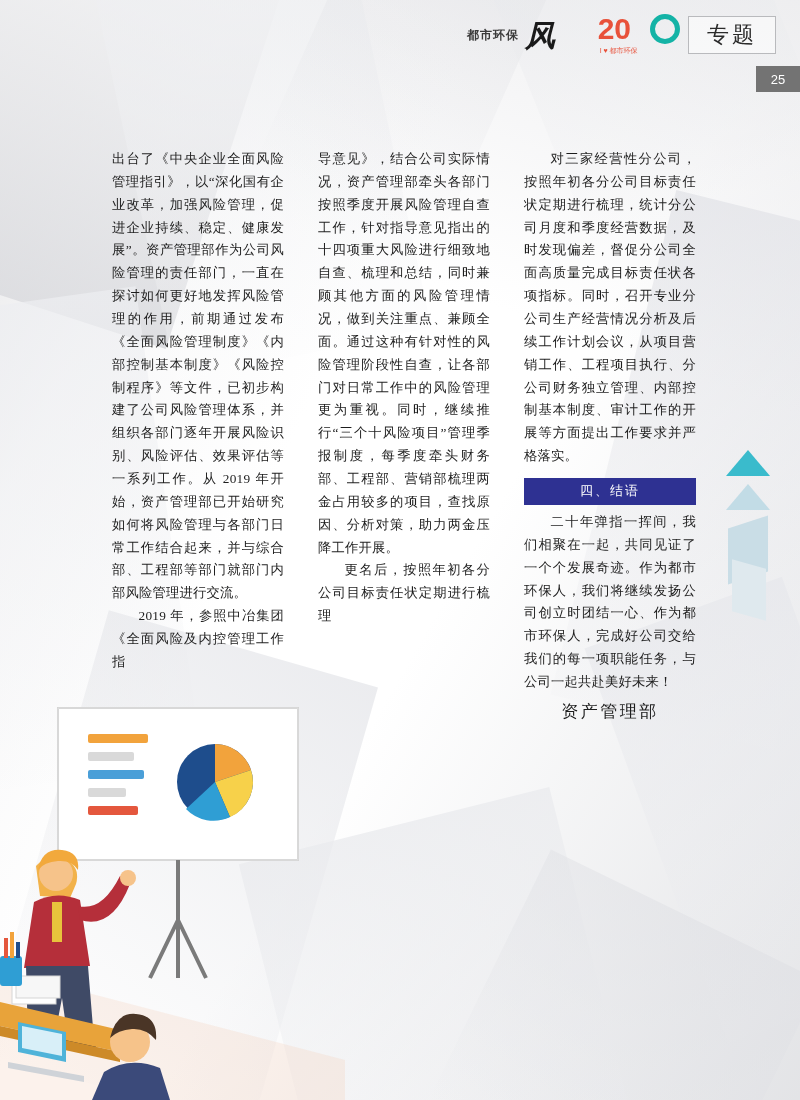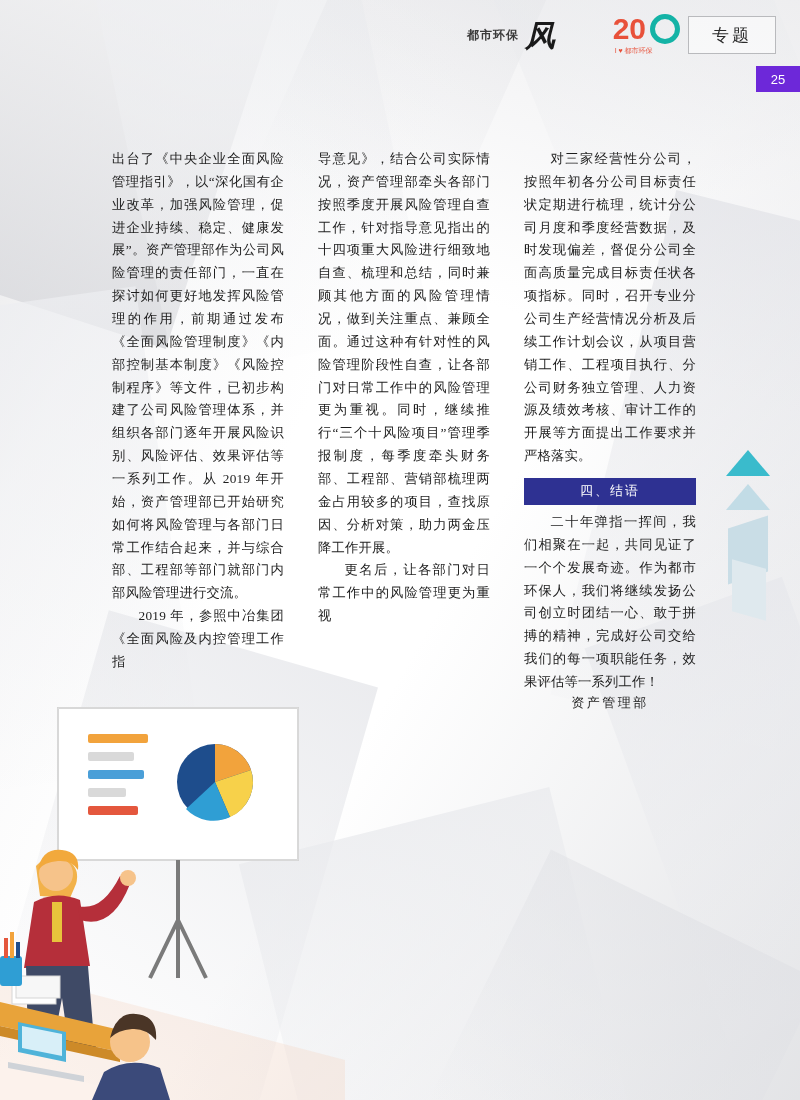--- a/index.html
+++ b/index.html
@@ -83,21 +83,21 @@
     color: #1a1a1a;
     font-style: italic;
     line-height: .9;
   }
   .anniv {
     position: absolute;
     right: 120px;
     top: 14px;
     display: flex;
     align-items: center;
-    gap: 4px;
+    gap: 19px;
     text-align: center;
   }
   .anniv-2 {
     font-family: "Liberation Sans", sans-serif;
     font-size: 30px;
     font-weight: bold;
     color: #e8513a;
     line-height: 1;
   }
   .anniv-0 {
@@ -119,32 +119,32 @@
     position: absolute;
     right: 24px;
     top: 16px;
     width: 86px;
     height: 36px;
     border: 1px solid #b9babd;
     display: flex;
     align-items: center;
     justify-content: center;
     font-family: "Liberation Sans", sans-serif;
-    font-size: 17px;
+    font-size: 22px;
     letter-spacing: 3px;
     color: #2b2b2b;
     background: rgba(255,255,255,0.55);
   }
   .page-num {
     position: absolute;
     right: 0;
     top: 66px;
     width: 44px;
     height: 26px;
-    background: #6d28d9;
+    background: #737373;
     color: #ffffff;
     font-family: "Liberation Sans", sans-serif;
     font-size: 13px;
     display: flex;
     align-items: center;
     justify-content: center;
   }
 
   
   .arrow-orn {
@@ -202,23 +202,23 @@
     margin: 10px 0 6px 0;
     background: #2e3192;
     color: #ffffff;
     font-family: "Liberation Sans", sans-serif;
     font-size: 13px;
     letter-spacing: 2px;
     text-align: center;
     padding: 4px 0 5px 0;
   }
   .signature {
-    margin-top: 0;
+    margin-top: 6px;
     text-align: center;
-    font-size: 13px;
+    font-size: 17px;
     color: #1d1d1d;
     letter-spacing: 1px;
   }
   .spaced {
     letter-spacing: 2.5px;
   }
 </style>
 </head>
 <body>
 
@@ -313,23 +313,23 @@
 
 <div class="cols">
 
   <div class="col">
     <p>出台了《中央企业全面风险管理指引》，以“深化国有企业改革，加强风险管理，促进企业持续、稳定、健康发展”。资产管理部作为公司风险管理的责任部门，一直在探讨如何更好地发挥风险管理的作用，前期通过发布《全面风险管理制度》《内部控制基本制度》《风险控制程序》等文件，已初步构建了公司风险管理体系，并组织各部门逐年开展风险识别、风险评估、效果评估等一系列工作。从 2019 年开始，资产管理部已开始研究如何将风险管理与各部门日常工作结合起来，并与综合部、工程部等部门就部门内部风险管理进行交流。</p>
     <p class="indent">2019 年，参照中冶集团《全面风险及内控管理工作指</p>
   </div>
 
   <div class="col">
     <p>导意见》，结合公司实际情况，资产管理部牵头各部门按照季度开展风险管理自查工作，针对指导意见指出的十四项重大风险进行细致地自查、梳理和总结，同时兼顾其他方面的风险管理情况，做到关注重点、兼顾全面。通过这种有针对性的风险管理阶段性自查，让各部门对日常工作中的风险管理更为重视。同时，继续推行“三个十风险项目”管理季报制度，每季度牵头财务部、工程部、营销部梳理两金占用较多的项目，查找原因、分析对策，助力两金压降工作开展。</p>
-    <p class="indent">更名后，让各部门对日常工作中的风险管理更为重视</p>
+    <p class="indent">更名后，按照年初各分公司目标责任状定期进行梳理</p>
   </div>
 
   <div class="col">
-    <p class="indent">对三家经营性分公司，按照年初各分公司目标责任状定期进行梳理，统计分公司月度和季度经营数据，及时发现偏差，督促分公司全面高质量完成目标责任状各项指标。同时，召开专业分公司生产经营情况分析及后续工作计划会议，从项目营销工作、工程项目执行、分公司财务独立管理、人力资源及绩效考核、审计工作的开展等方面提出工作要求并严格落实。</p>
+    <p class="indent">对三家经营性分公司，按照年初各分公司目标责任状定期进行梳理，统计分公司月度和季度经营数据，及时发现偏差，督促分公司全面高质量完成目标责任状各项指标。同时，召开专业分公司生产经营情况分析及后续工作计划会议，从项目营销工作、工程项目执行、分公司财务独立管理、内部控制基本制度、审计工作的开展等方面提出工作要求并严格落实。</p>
     <div class="subhead">四、结语</div>
-    <p class="indent">二十年弹指一挥间，我们相聚在一起，共同见证了一个个发展奇迹。作为都市环保人，我们将继续发扬公司创立时团结一心、敢于拼搏的精神，完成好公司交给我们的每一项职能任务，效果评估等一系列工作！</p>
+    <p class="indent">二十年弹指一挥间，我们相聚在一起，共同见证了一个个发展奇迹。作为都市环保人，我们将继续发扬公司创立时团结一心、作为都市环保人，完成好公司交给我们的每一项职能任务，与公司一起共赴美好未来！</p>
     <div class="signature spaced">资产管理部</div>
   </div>
 
 </div>
 
 </body></html>

